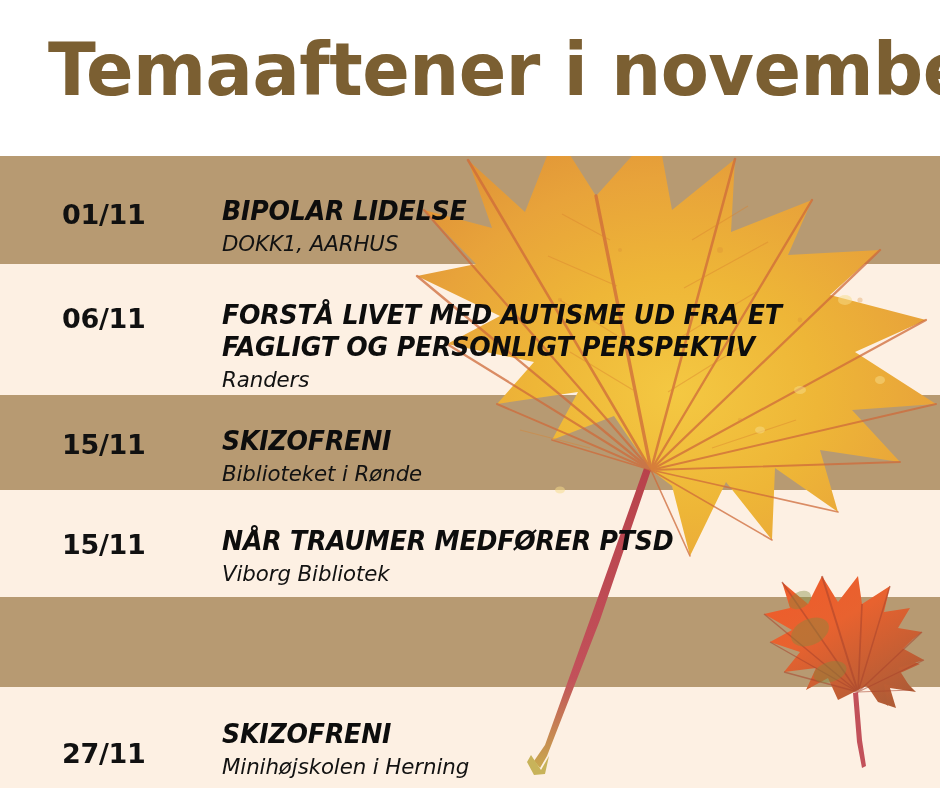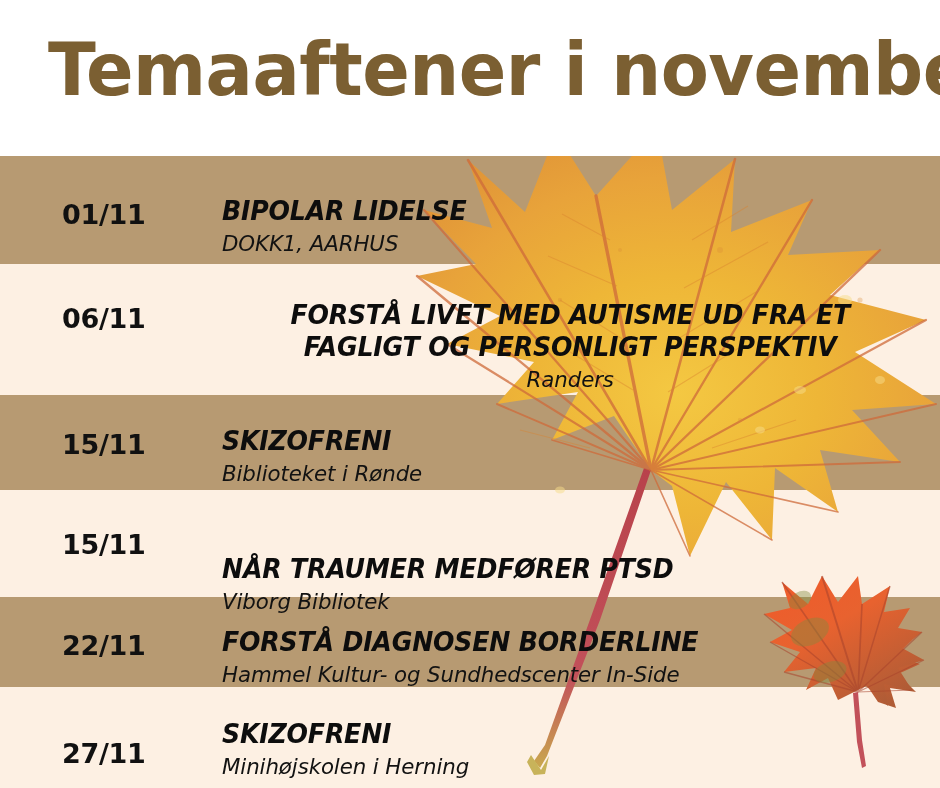--- a/index.html
+++ b/index.html
@@ -254,52 +254,45 @@
   <div class="rows">
 
     <div class="row" style="top:156px;height:108px;">
       <div class="row-date" style="top:27px;">01/11</div>
       <div class="row-body" style="top:23px;">
         <div class="row-title">BIPOLAR LIDELSE</div>
         <div class="row-venue">DOKK1, AARHUS</div>
       </div>
     </div>
 
-    <div class="row" style="top:264px;height:131px;text-align:center;">
+    <div class="row" style="top:264px;height:131px;">
       <div class="row-date" style="top:23px;">06/11</div>
       <div class="row-body" style="top:19px;">
         <div class="row-title">FORSTÅ LIVET MED AUTISME UD FRA ET
 FAGLIGT OG PERSONLIGT PERSPEKTIV</div>
         <div class="row-venue">Randers</div>
       </div>
     </div>
 
     <div class="row" style="top:395px;height:95px;">
       <div class="row-date" style="top:18px;">15/11</div>
       <div class="row-body" style="top:14px;">
         <div class="row-title">SKIZOFRENI</div>
         <div class="row-venue">Biblioteket i Rønde</div>
       </div>
     </div>
 
     <div class="row" style="top:490px;height:107px;">
       <div class="row-date" style="top:23px;">15/11</div>
-      <div class="row-body" style="top:19px;margin-top:28px;">
+      <div class="row-body" style="top:19px;">
         <div class="row-title">NÅR TRAUMER MEDFØRER PTSD</div>
         <div class="row-venue">Viborg Bibliotek</div>
       </div>
     </div>
 
-    <div class="row" style="top:597px;height:90px;">
-      <div class="row-date" style="top:17px;">22/11</div>
-      <div class="row-body" style="top:13px;">
-        <div class="row-title">FORSTÅ DIAGNOSEN BORDERLINE</div>
-        <div class="row-venue">Hammel Kultur- og Sundhedscenter In-Side</div>
-      </div>
-    </div>
 
     <div class="row" style="top:687px;height:101px;">
       <div class="row-date" style="top:19px;margin-top:16px;">27/11</div>
       <div class="row-body" style="top:15px;">
         <div class="row-title">SKIZOFRENI</div>
         <div class="row-venue">Minihøjskolen i Herning</div>
       </div>
     </div>
 
   </div>

